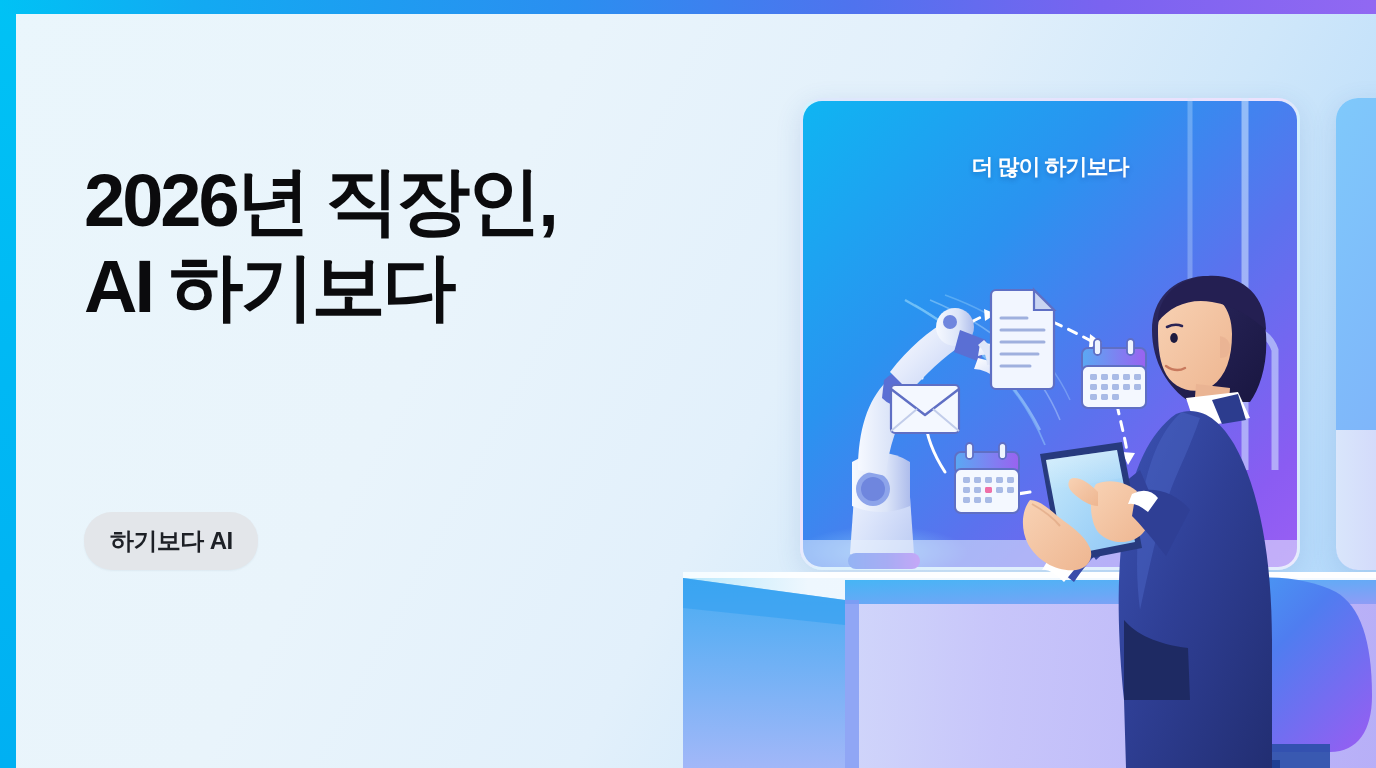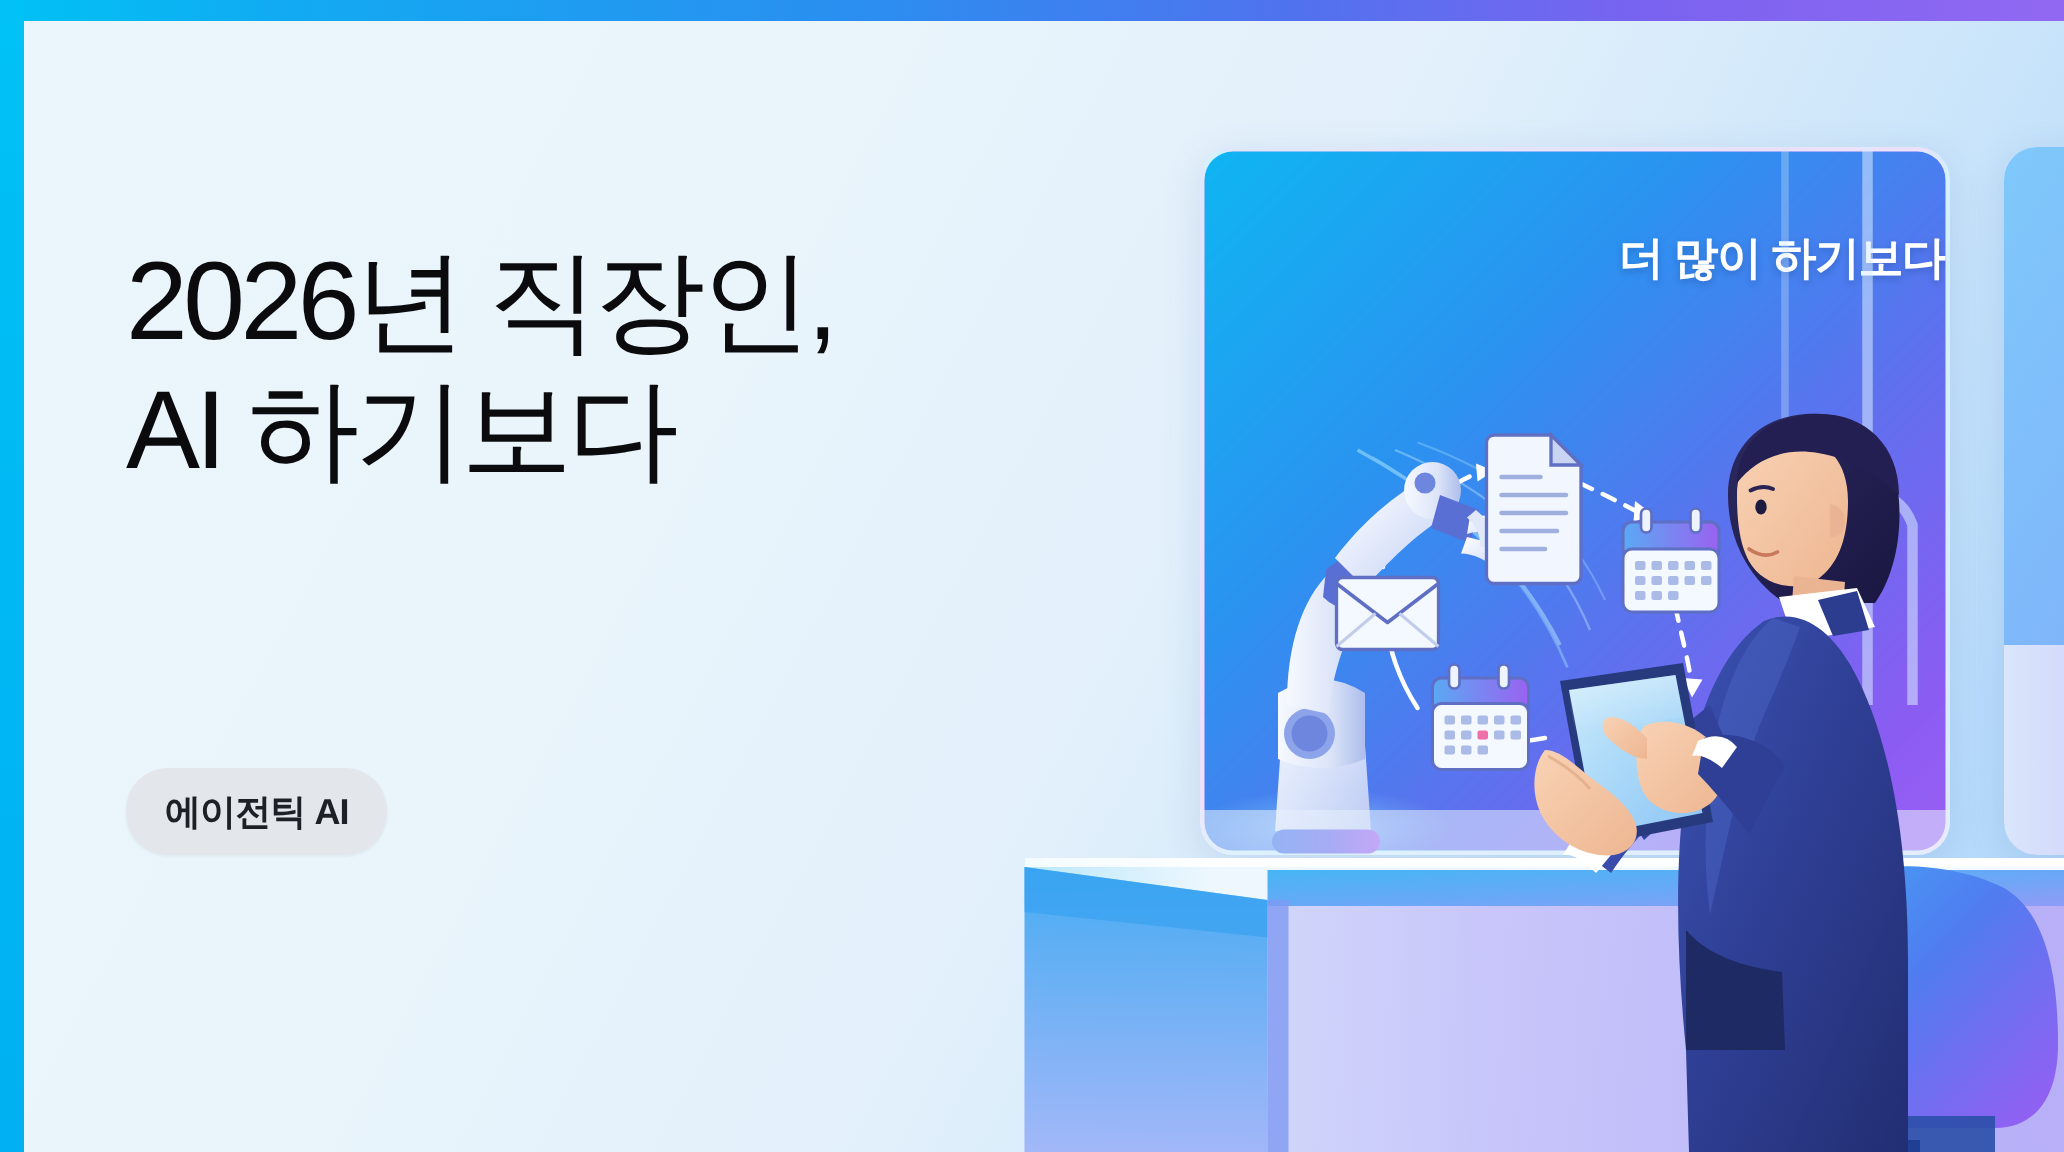--- a/index.html
+++ b/index.html
@@ -27,21 +27,21 @@
     position:absolute; left:0; top:0; width:16px; height:768px;
     background:linear-gradient(180deg,#00c2f5 0%,#00b8f4 50%,#00b0f2 100%);
     z-index:29;
   }
 
   
   .headline {
     position:absolute; left:84px; top:158px;
     width:700px;
     font-size:74px; line-height:1.16;
-    font-weight:400; letter-spacing:-3px;
+    font-weight:700; letter-spacing:-3px;
     color:#0b0b0d;
     z-index:12;
   }
   .headline .ln { display:block; white-space:nowrap; }
 
   .tags { position:absolute; left:84px; top:512px; display:flex; gap:20px; z-index:12; }
   .tag {
     background:#e3e6ea;
     border-radius:28px;
     padding:13px 26px;
@@ -65,22 +65,22 @@
     background:linear-gradient(135deg,#0fb5f2 0%,#2a93f0 34%,#5b72ee 62%,#8a5cf2 88%,#9a5ff4 100%);
     z-index:11;
   }
   .card-peek {
     left:1336px; top:98px; width:300px; height:472px;
     background:linear-gradient(155deg,#6f63f2 0%,#4b82f0 42%,#5fa6f6 78%,#7fbcf8 100%);
     z-index:10;
   }
   .card-caption {
     position:absolute; left:0; right:0; top:52px;
-    text-align:right;
-    font-size:30px; line-height:1.30;
+    text-align:center;
+    font-size:22px; line-height:1.30;
     font-weight:800; color:#ffffff;
     letter-spacing:-1px;
     text-shadow:0 2px 5px rgba(20,50,120,.30);
     z-index:5;
   }
   .card-caption .cl { display:block; white-space:nowrap; }
 
   
   .scene { position:absolute; left:0; top:0; width:1376px; height:768px; z-index:14; pointer-events:none; }
 </style>
@@ -91,21 +91,21 @@
 
   <div class="topbar"></div>
   <div class="leftstripe"></div>
 
   <div class="headline">
     <span class="ln">2026년 직장인,</span>
     <span class="ln">AI 하기보다</span>
   </div>
 
   <div class="tags">
-    <div class="tag">에이전틱 AI</div>
+    <div class="tag">하기보다 AI</div>
   </div>
 
   <div class="card card-peek"></div>
 
   <div class="card card-main">
     <div class="card-caption">
       <span class="cl">더 많이 하기보다</span>
     </div>
   </div>
 

